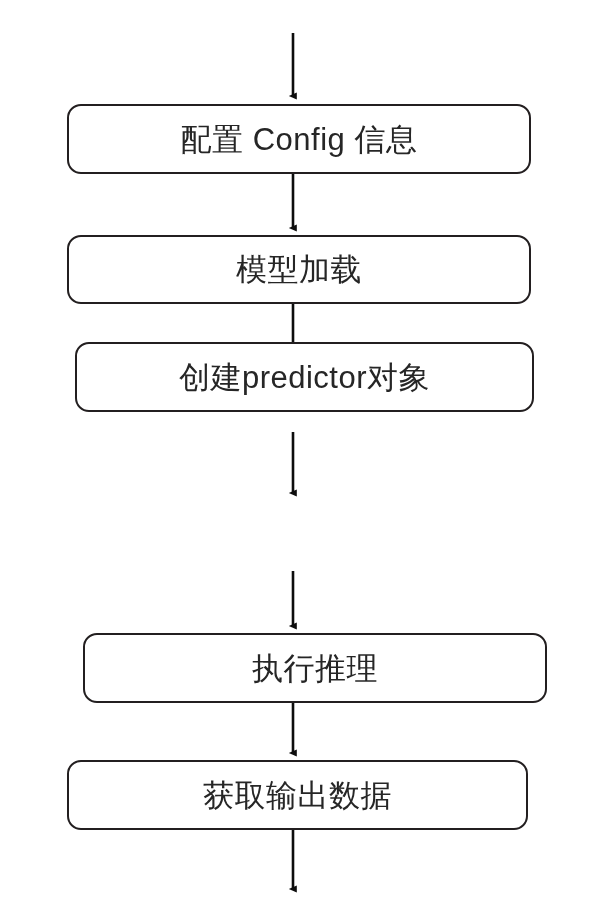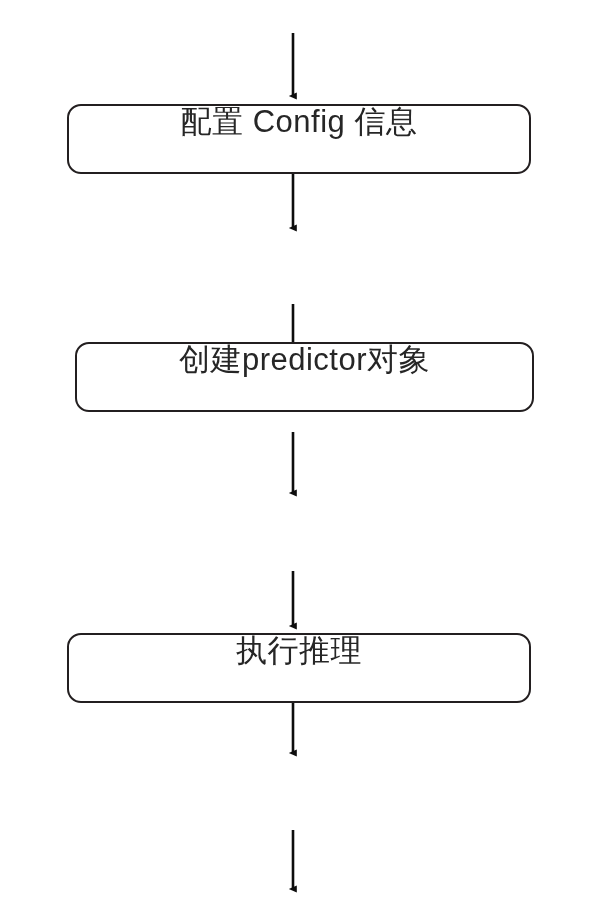--- a/index.html
+++ b/index.html
@@ -33,40 +33,40 @@
     pointer-events: none;
   }
 
   .node-box {
     position: absolute;
     box-sizing: border-box;
     background: #ffffff;
     border: 2px solid #231f20;
     border-radius: 14px;
     display: flex;
-    align-items: flex-start;
+    align-items: center;
     justify-content: center;
   }
 
   .node-label {
     color: #262626;
     font-size: 31px;
     line-height: 1;
     letter-spacing: 0.5px;
     white-space: nowrap;
     text-align: center;
     font-weight: 400;
   }
 
   
   .node-1 { left: 67px;  top: 104px; width: 464px; height: 70px; }
   .node-2 { left: 67px;  top: 235px; width: 464px; height: 69px; }
   .node-3 { left: 75px;  top: 342px; width: 459px; height: 70px; }
   .node-4 { left: 67px;  top: 500px; width: 464px; height: 71px; }
-  .node-5 { left: 67px;  top: 633px; width: 464px; height: 70px; }
+  .node-5 { left: 83px;  top: 633px; width: 464px; height: 70px; }
   .node-6 { left: 67px;  top: 760px; width: 461px; height: 70px; }
 </style>
 </head>
 <body>
 
 <div id="flowchart-canvas">
 
   <svg class="connector-svg" viewBox="0 0 606 914" xmlns="http://www.w3.org/2000/svg">
     <defs>
       <marker id="arrowhead" markerWidth="9" markerHeight="9" refX="4.2" refY="4.2" orient="auto" markerUnits="userSpaceOnUse">
@@ -86,24 +86,30 @@
 
     <line x1="293" y1="703" x2="293" y2="753" stroke="#0d0d0d" stroke-width="2.6" marker-end="url(#arrowhead)"></line>
 
     <line x1="293" y1="830" x2="293" y2="889" stroke="#0d0d0d" stroke-width="2.6" marker-end="url(#arrowhead)"></line>
   </svg>
 
   <div class="node-box node-1">
     <span class="node-label">配置 Config 信息</span>
   </div>
 
+  <div class="node-box node-2">
+    <span class="node-label">模型加载</span>
+  </div>
 
   <div class="node-box node-3">
     <span class="node-label">创建predictor对象</span>
   </div>
 
 
   <div class="node-box node-5">
     <span class="node-label">执行推理</span>
   </div>
 
+  <div class="node-box node-6">
+    <span class="node-label">获取输出数据</span>
+  </div>
 
 </div>
 
 </body></html>

